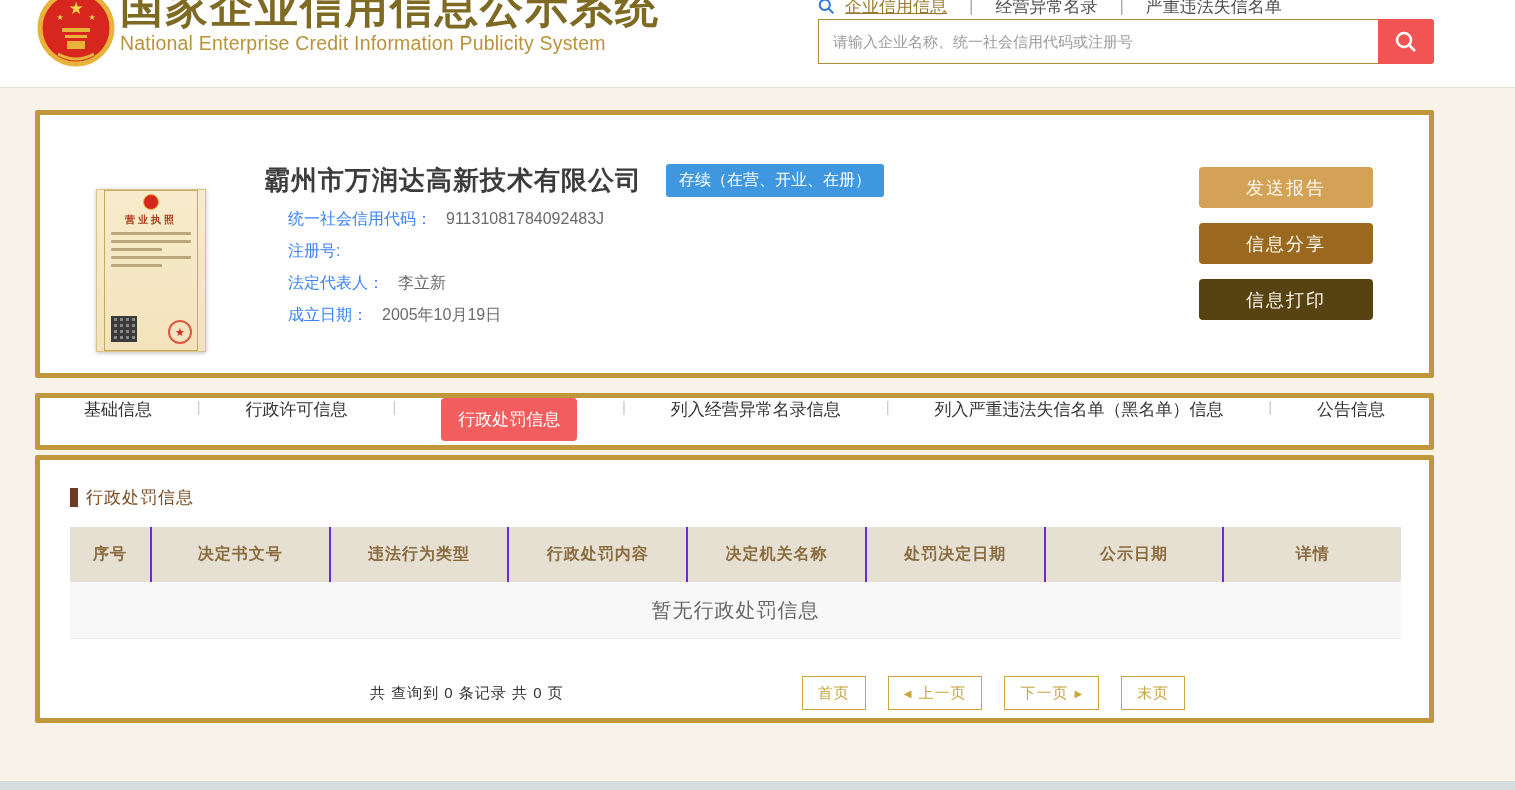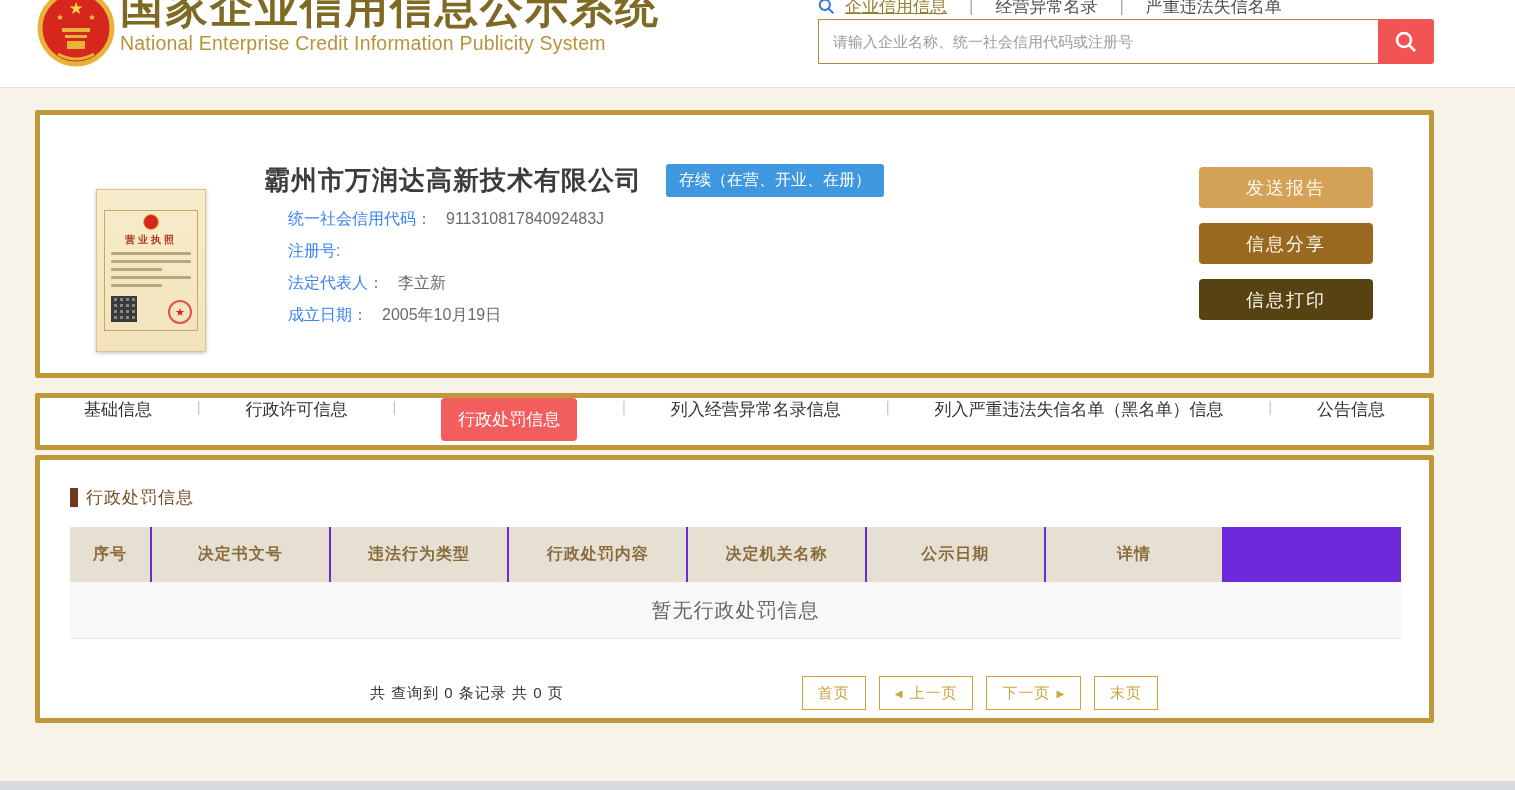--- a/index.html
+++ b/index.html
@@ -43,21 +43,21 @@
     border-radius:0 3px 3px 0; display:flex; align-items:center; justify-content:center;
   }
   
   .container { width:1399px; margin-left:35px; }
   .card { background:#fff; border:5px solid #C0973B; border-radius:2px; }
   .company-card { margin-top:22px; height:268px; display:flex; padding:28px 28px 0 56px; }
   
   .license {
     width:110px; height:163px; margin-top:46px; flex:none;
     background:linear-gradient(#F7ECCB,#F2E3BC); border:1px solid #D9C48C;
-    box-shadow:0 1px 4px rgba(0,0,0,.25); position:relative; padding:20px 7px;
+    box-shadow:0 1px 4px rgba(0,0,0,.25); position:relative; padding:0 7px;
   }
   .license-inner { border:1px solid #C9A95F; height:100%; position:relative; padding-top:3px; }
   .license-emblem { width:16px; height:16px; border-radius:50%; background:#D7261D;
     border:1.5px solid #E8B33B; margin:0 auto; }
   .license-title {
     text-align:center; color:#B03A1E; font-weight:bold; font-size:10px;
     letter-spacing:3px; margin-top:3px; white-space:nowrap;
   }
   .license-line { height:3px; background:#B9A77B; margin:5px 6px 0 6px; border-radius:1px; }
   .license-line.short { width:55%; }
@@ -117,21 +117,21 @@
     background:#E6E0D3; height:55px; display:flex; align-items:center; justify-content:center;
     font-size:16px; font-weight:bold; color:#8A6B3E; letter-spacing:1px;
   }
   .empty-row {
     height:57px; background:#F8F8F8; border-bottom:1px solid #ECECEC;
     display:flex; align-items:center; justify-content:center;
     font-size:20px; color:#666; letter-spacing:1px;
   }
   .pager-row { display:flex; align-items:center; margin-top:37px; }
   .summary { margin-left:300px; font-size:15px; color:#333; letter-spacing:1px; }
-  .pager { display:flex; gap:13px; margin-left:238px; }
+  .pager { display:flex; gap:22px; margin-left:238px; }
   .page-btn {
     background:#fff; border:1px solid #C9A53E; color:#C9A53E; font-size:15px;
     height:34px; padding:0 15px; cursor:pointer; letter-spacing:1px;
     font-family:"Liberation Sans","DejaVu Sans",sans-serif;
     display:flex; align-items:center; gap:6px;
   }
   .page-arrow { font-size:10px; }
   
   .bottom-bar { position:absolute; left:0; bottom:0; width:100%; height:9px; background:#D7DCDF; }
 </style>
@@ -241,20 +241,21 @@
       <span class="section-bar"></span>
       <span class="section-text">行政处罚信息</span>
     </div>
     <div class="ptable">
       <div class="ptable-head">
         <div class="th">序号</div>
         <div class="th">决定书文号</div>
         <div class="th">违法行为类型</div>
         <div class="th">行政处罚内容</div>
         <div class="th">决定机关名称</div>
+        <div class="th">处罚决定日期</div>
         <div class="th">公示日期</div>
         <div class="th">详情</div>
       </div>
       <div class="empty-row">暂无行政处罚信息</div>
     </div>
     <div class="pager-row">
       <span class="summary">共 查询到 0 条记录 共 0 页</span>
       <div class="pager">
         <button class="page-btn">
           <span>首页</span>

